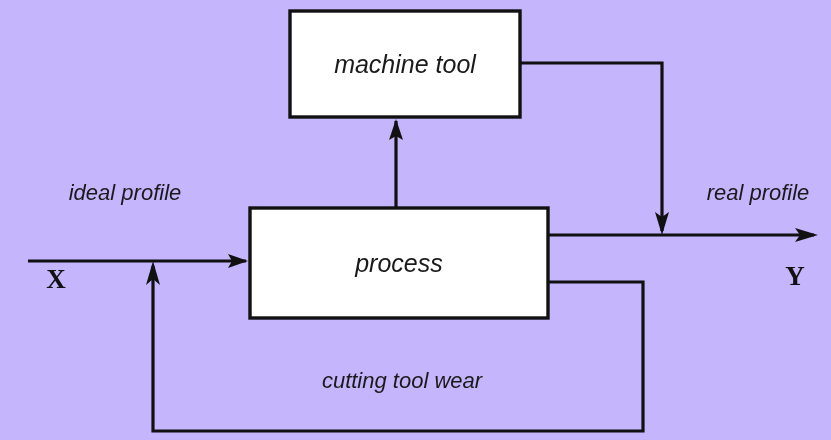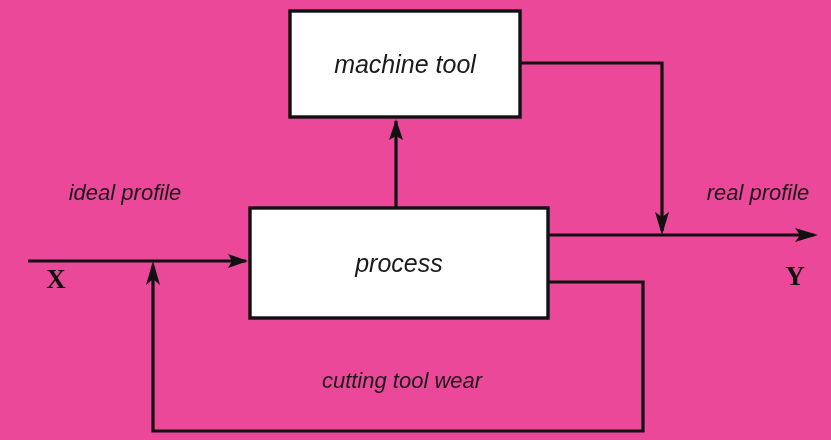--- a/index.html
+++ b/index.html
@@ -11,21 +11,21 @@
   body {
     width: 831px;
     height: 440px;
     overflow: hidden;
     font-family: "Liberation Sans", sans-serif;
   }
   #diagram-root {
     position: relative;
     width: 831px;
     height: 440px;
-    background: #ec4899;
+    background: #c4b5fd;
   }
   svg.diagram {
     display: block;
     width: 831px;
     height: 440px;
   }
   .box-rect {
     fill: #ffffff;
     stroke: #111111;
     stroke-width: 3.4;

